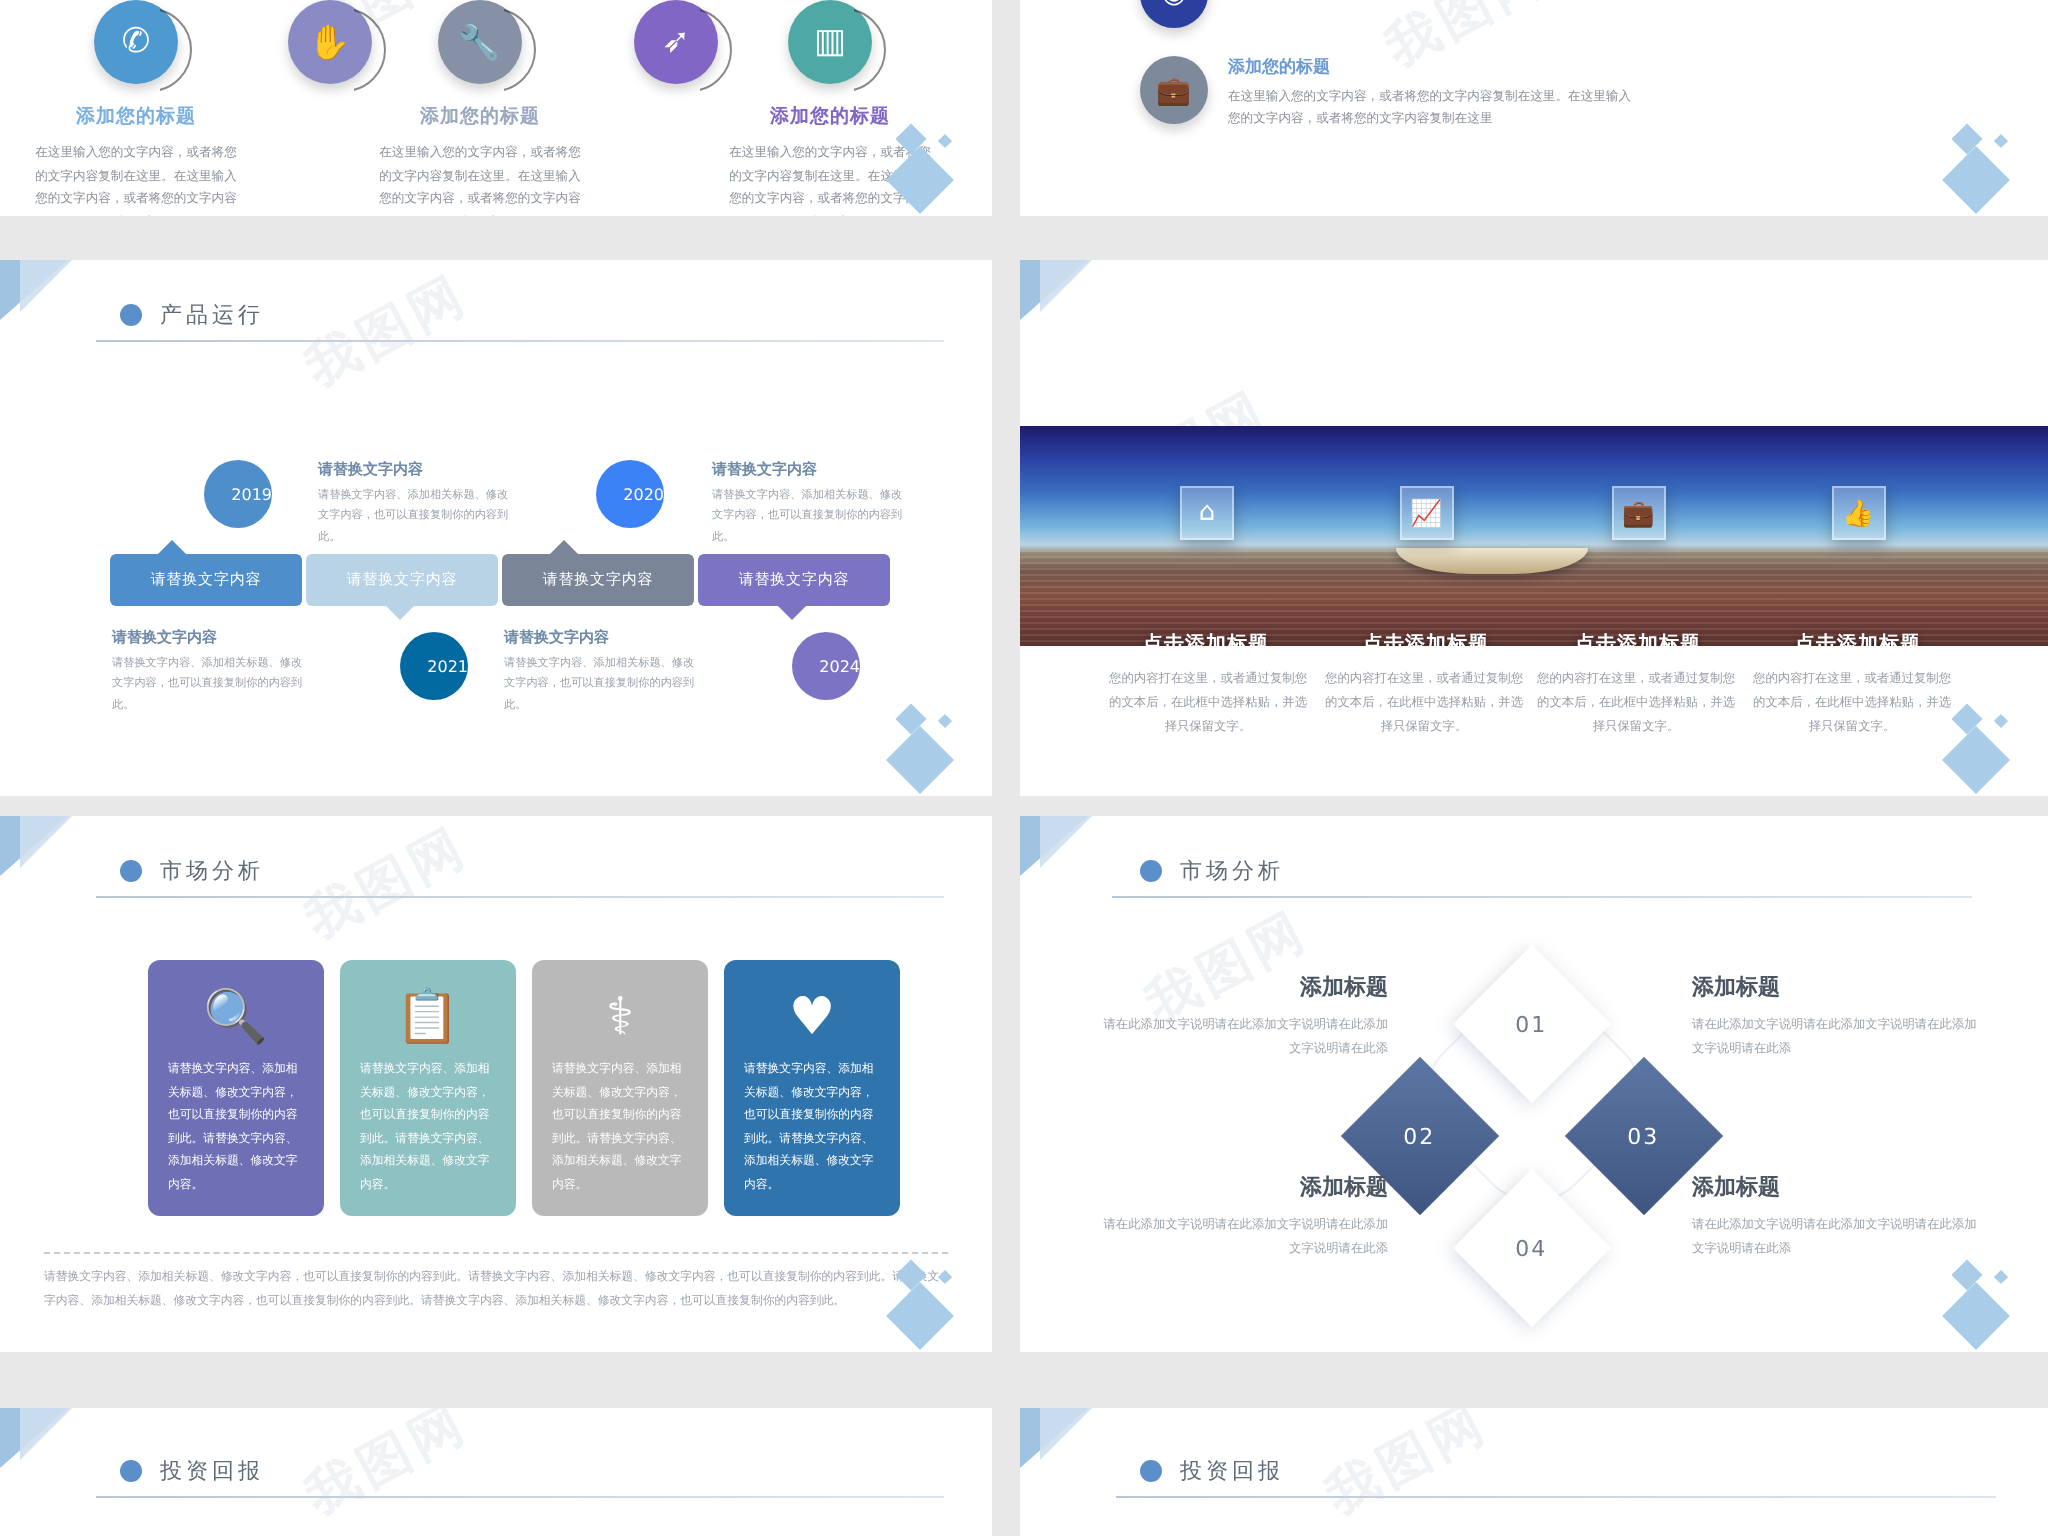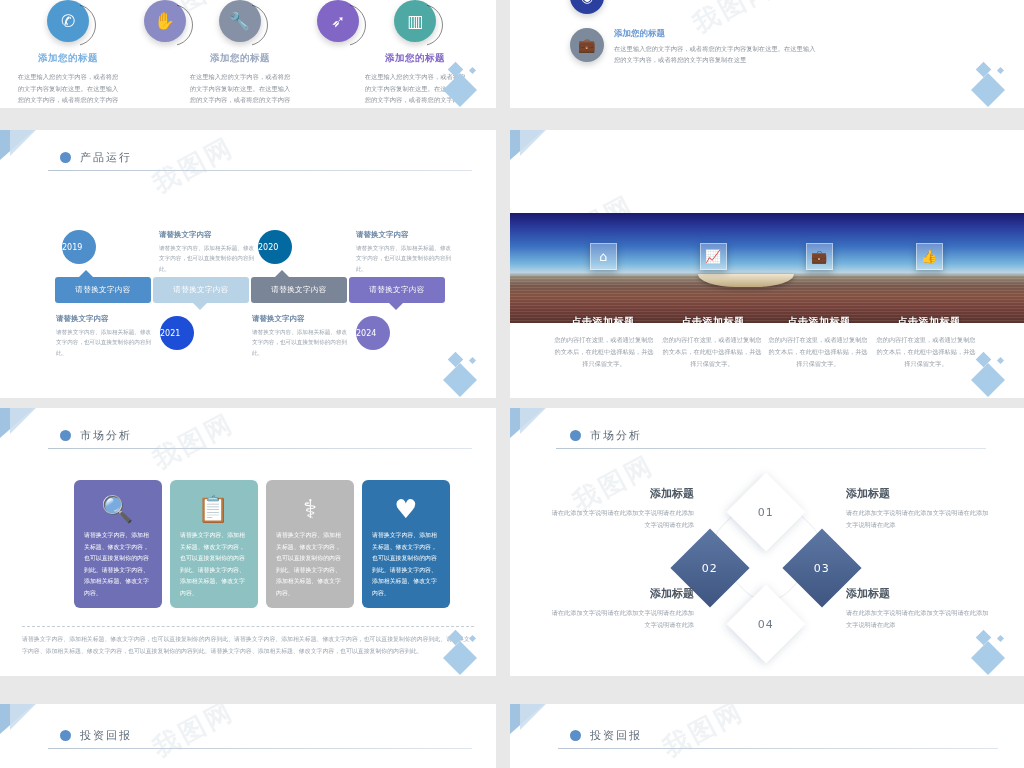--- a/index.html
+++ b/index.html
@@ -98,22 +98,22 @@
     color: #fff; font-size: 14px; margin-right: 10px;
     box-shadow: 0 3px 6px rgba(0,0,0,.18);
   }
   .s2-ttl { font-size: 8.5px; font-weight: bold; color: #6b9ad4; margin-bottom: 3px; }
   .s2-txt { font-size: 6.3px; color: #8a929b; line-height: 1.8; }
 
   
   #slide3 { left: 0; top: 130px; width: 496px; height: 268px; }
   .tl-node {
     position: absolute; border-radius: 50%;
-    display: flex; align-items: center; justify-content: flex-start;
-    color: #fff; font-size: 8px;
+    display: flex; align-items: center; justify-content: flex-end;
+    color: #fff; font-size: 8px; margin-left: 40px;
   }
   .tl-box {
     position: absolute; border-radius: 3px;
     display: flex; align-items: center; justify-content: center;
     color: #fff; font-size: 7.5px; letter-spacing: .4px;
   }
   .tl-box::after {
     content: ""; position: absolute; width: 0; height: 0;
     border-left: 7px solid transparent; border-right: 7px solid transparent;
   }
@@ -287,25 +287,25 @@
 
     <div class="sec-head" style="left:60px;top:20px;">
       <div class="sec-dot"></div>
       <div class="sec-title">产品运行</div>
     </div>
     <div class="sec-rule" style="left:48px;top:40px;width:424px;"></div>
 
     <div class="tl-node" style="left:62px;top:100px;width:34px;height:34px;background:#4e8ecb;">
         <span>2019</span>
       </div>
-    <div class="tl-node" style="left:258px;top:100px;width:34px;height:34px;background:#0369a1;">
+    <div class="tl-node" style="left:258px;top:100px;width:34px;height:34px;background:#3b82f6;">
         <span>2020</span>
       </div>
 
-    <div class="tl-node" style="left:160px;top:186px;width:34px;height:34px;background:#1d4ed8;">
+    <div class="tl-node" style="left:160px;top:186px;width:34px;height:34px;background:#0369a1;">
         <span>2021</span>
       </div>
     <div class="tl-node" style="left:356px;top:186px;width:34px;height:34px;background:#7b74c4;">
         <span>2024</span>
       </div>
 
     <div class="tl-box up" style="left:55px;top:147px;width:96px;height:26px;background:#4e8ecb;color:#4e8ecb;">
         <span style="color:#fff">请替换文字内容</span>
       </div>
     <div class="tl-box down" style="left:153px;top:147px;width:96px;height:26px;background:#b8d2e6;color:#b8d2e6;">

